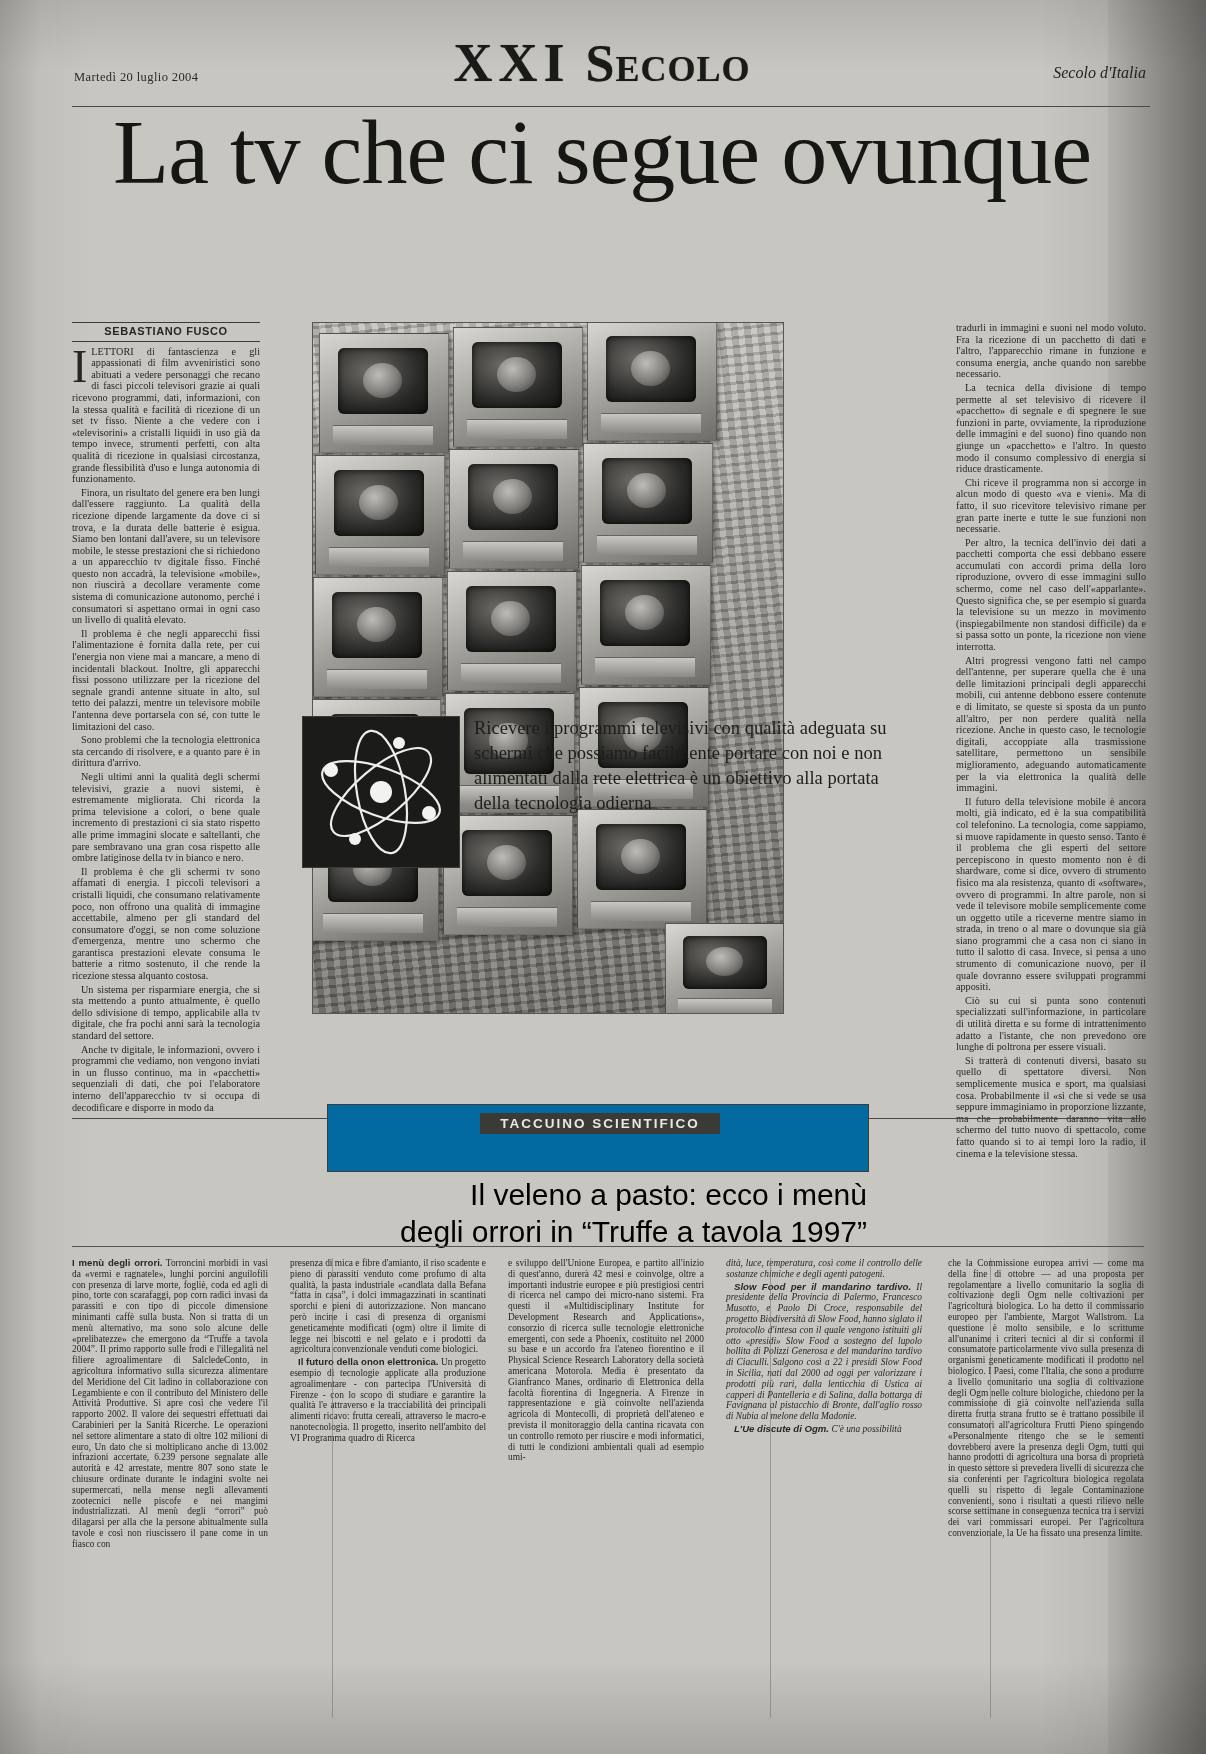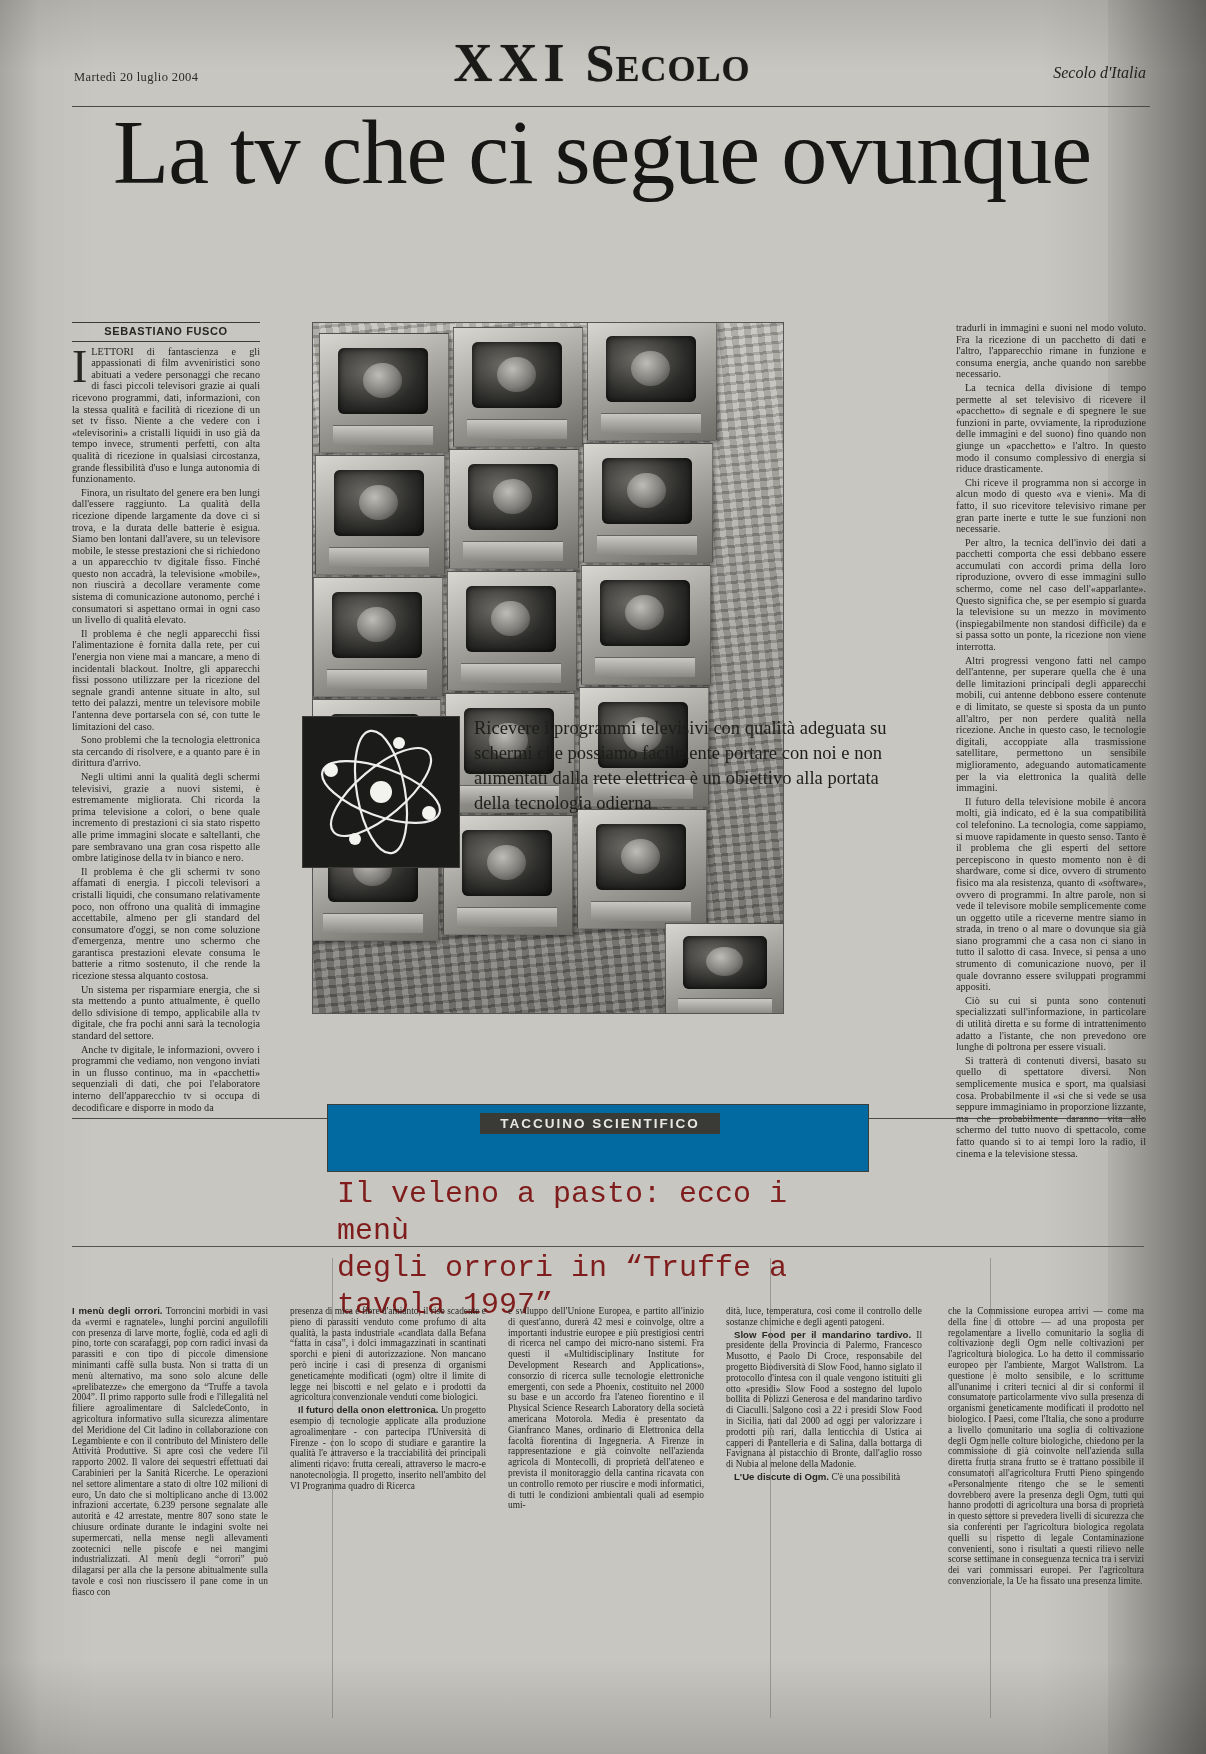--- a/index.html
+++ b/index.html
@@ -64,32 +64,32 @@
   .atombox{position:absolute;left:240px;top:706px;width:156px;height:150px;background:#1b1b19;overflow:hidden;border:1px solid #3a3a36;}
   .caption{position:absolute;left:412px;top:706px;width:430px;
      font-family:"Liberation Serif",serif;font-size:18.5px;line-height:25px;color:#1d1d1a;}
 
   
   .divider{position:absolute;left:10px;top:1118px;width:1072px;height:1px;background:#4a4a45;}
   .tacc-box{position:absolute;left:265px;top:1104px;width:540px;height:66px;border:1px solid #3d3d39;background:#0369a1;}
   .tacc-bar{position:absolute;left:152px;top:8px;width:240px;height:21px;background:#3a3a37;}
   .tacc-bar span{display:block;text-align:center;color:#e9e7e2;font-family:"Liberation Sans",sans-serif;
      font-weight:bold;font-size:13.5px;letter-spacing:2px;line-height:21px;}
-  .tacc-title{position:absolute;left:275px;top:1176px;width:530px;text-align:left;
-     font-family:Liberation Mono, monospace;font-size:30px;line-height:37px;color:#7f1d1d;}
+  .tacc-title{position:absolute;left:275px;top:1176px;width:530px;text-align:right;
+     font-family:Liberation Sans, sans-serif;font-size:30px;line-height:37px;color:#000000;}
 
   .low{position:absolute;left:10px;top:1258px;width:1072px;height:470px;}
-  .lcol{position:absolute;top:0;width:196px;font-size:9.4px;line-height:10.8px;text-align:justify;color:#272723;margin-top:48px;}
+  .lcol{position:absolute;top:0;width:196px;font-size:9.4px;line-height:10.8px;text-align:justify;color:#272723;}
   .lcol p{margin:0 0 2px 0;text-indent:8px;}
   .lcol p.first{text-indent:0;}
   .lead{font-family:"Liberation Sans",sans-serif;font-weight:bold;font-size:9.6px;}
   .l1{left:0;}
   .l2{left:218px;}
   .l3{left:436px;}
-  .l4{left:654px;}
+  .l4{left:654px;font-style:italic;}
   .l5{left:876px;width:196px;}
   .vrule{position:absolute;top:1258px;width:1px;height:470px;background:#6a6a65;opacity:.5;}
   .hr-low{position:absolute;left:10px;top:1246px;width:1072px;height:1px;background:#55554f;}
   .fold{position:absolute;left:1108px;top:0;width:98px;height:1754px;
      background:linear-gradient(90deg, rgba(0,0,0,.05), rgba(0,0,0,.30));}
 </style>
 </head>
 <body>
 
 <div class="page">

